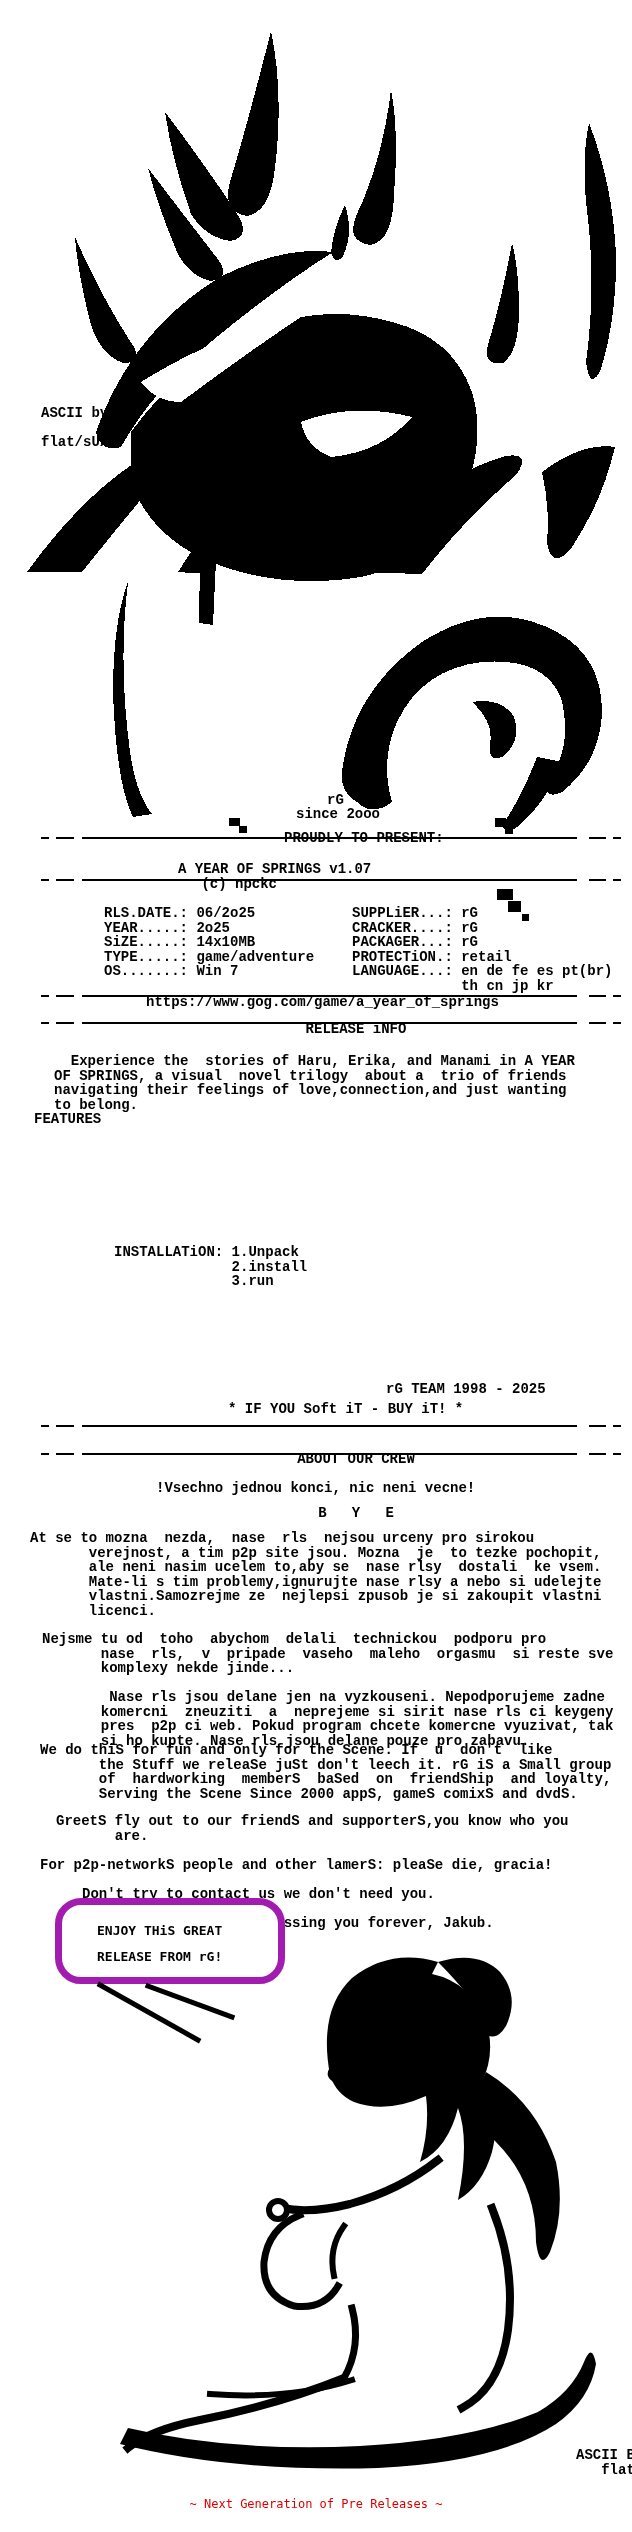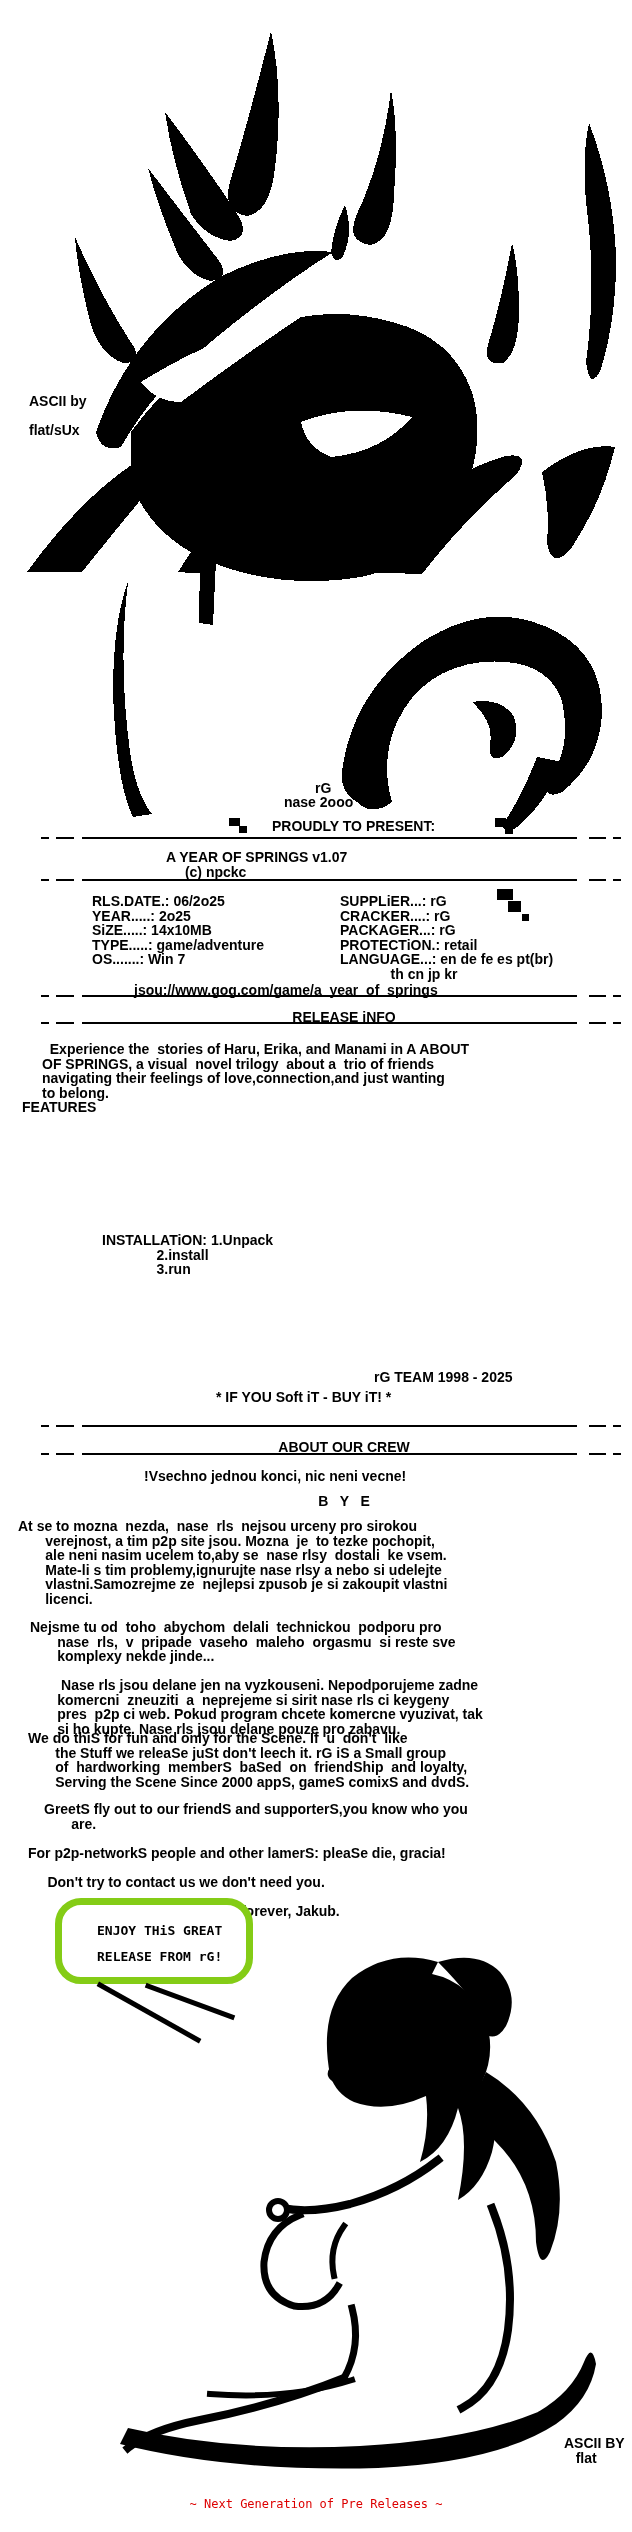--- a/index.html
+++ b/index.html
@@ -1,30 +1,30 @@
 <!DOCTYPE html>
 <html><head>
 <meta charset="utf-8">
 <style>
   html,body{margin:0;padding:0;background:#fff;}
   #page{position:relative;width:632px;height:2532px;background:#fff;color:#000;
         font-family:"DejaVu Sans Mono",monospace;font-weight:bold;overflow:hidden;}
-  pre.t{position:absolute;margin:4px;font-family:Liberation Sans, sans-serif;font-weight:bold;
+  pre.t{position:absolute;margin:16px;font-family:Liberation Mono, monospace;font-weight:bold;
         font-size:14px;line-height:14.5px;white-space:pre;}
   .center{left:0;width:632px;text-align:center;padding-left:24px;}
   .rule{position:absolute;left:41px;height:2px;}
   .rule i{position:absolute;top:0;height:2px;background:#000;display:block;}
   .rule .s1{left:0;width:8px;}
   .rule .m1{left:15px;width:18px;}
   .rule .lg{left:41px;width:495px;}
   .rule .m2{left:548px;width:17px;}
   .rule .s2{left:572px;width:8px;}
   .sq{position:absolute;background:#000;}
-  .bubble{position:absolute;left:55px;top:1898px;width:198px;height:86px;
-          border:7px solid #84cc16;border-radius:26px;box-sizing:border-box;background:#fff;}
+  .bubble{position:absolute;left:55px;top:1898px;width:230px;height:86px;
+          border:7px solid #a21caf;border-radius:26px;box-sizing:border-box;background:#fff;}
   .bubble pre{position:absolute;left:35px;top:13px;margin:0;font-size:13px;
           line-height:26px;white-space:pre;font-weight:bold;}
   .footer{position:absolute;left:0;width:632px;text-align:center;
           font-size:12px;line-height:15px;font-weight:normal;color:var(--accent,#d00);}
   svg{position:absolute;}
 </style>
 </head>
 <body>
 
 <div id="page" style="--accent: #dd0000;">
@@ -59,21 +59,21 @@
       <path d="M301,422 Q352,402 412,417 Q382,452 331,457 Q306,447 301,422 Z"></path>
       <path d="M141,382 Q221,332 301,317 Q241,357 181,402 Q156,402 141,382 Z"></path>
     </g>
   </svg>
 
   <pre class="t" style="left:25px;top:390px">ASCII by
 
 flat/sUx</pre>
 
   <pre class="t" style="left:311px;top:777px">rG</pre>
-  <pre class="t" style="left:280px;top:791px">nase 2ooo</pre>
+  <pre class="t" style="left:280px;top:791px">since 2ooo</pre>
   <pre class="t" style="left:268px;top:815px">PROUDLY TO PRESENT:</pre>
 
   <div class="rule" style="top:837px">
     <i class="s1"></i>
       <i class="m1"></i>
       <i class="lg"></i>
       <i class="m2"></i>
       <i class="s2"></i>
     </div>
 
@@ -99,39 +99,39 @@
 PROTECTiON.: retail
 LANGUAGE...: en de fe es pt(br)
              th cn jp kr</pre>
 
   <div>
     <div class="sq" style="left:497px;top:889px;width:16px;height:11px"></div>
     <div class="sq" style="left:508px;top:901px;width:13px;height:11px"></div>
     <div class="sq" style="left:522px;top:914px;width:7px;height:7px"></div>
   </div>
 
-  <pre class="t" style="left:130px;top:979px">jsou://www.gog.com/game/a_year_of_springs</pre>
+  <pre class="t" style="left:130px;top:979px">https://www.gog.com/game/a_year_of_springs</pre>
 
   <div class="rule" style="top:995px">
     <i class="s1"></i>
       <i class="m1"></i>
       <i class="lg"></i>
       <i class="m2"></i>
       <i class="s2"></i>
     </div>
   <pre class="t center" style="top:1006px">RELEASE iNFO</pre>
   <div class="rule" style="top:1022px">
     <i class="s1"></i>
       <i class="m1"></i>
       <i class="lg"></i>
       <i class="m2"></i>
       <i class="s2"></i>
     </div>
 
-  <pre class="t" style="left:38px;top:1038px">  Experience the  stories of Haru, Erika, and Manami in A ABOUT
+  <pre class="t" style="left:38px;top:1038px">  Experience the  stories of Haru, Erika, and Manami in A YEAR
 OF SPRINGS, a visual  novel trilogy  about a  trio of friends
 navigating their feelings of love,connection,and just wanting
 to belong.</pre>
 
   <pre class="t" style="left:18px;top:1096px">FEATURES</pre>
 
 
   <pre class="t" style="left:98px;top:1229px">INSTALLATiON: 1.Unpack
               2.install
               3.run</pre>

